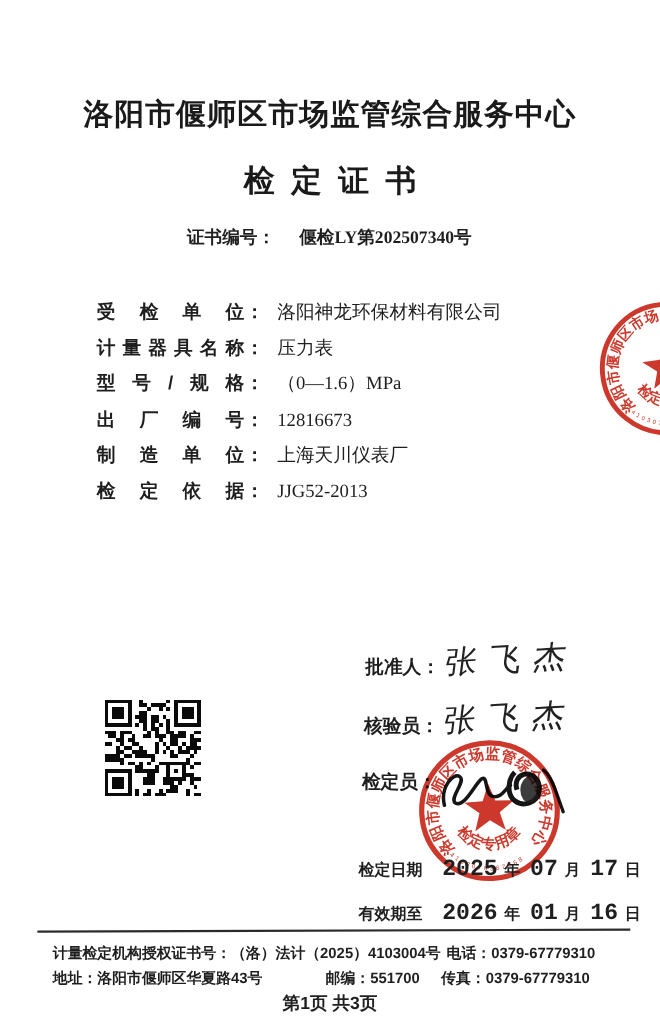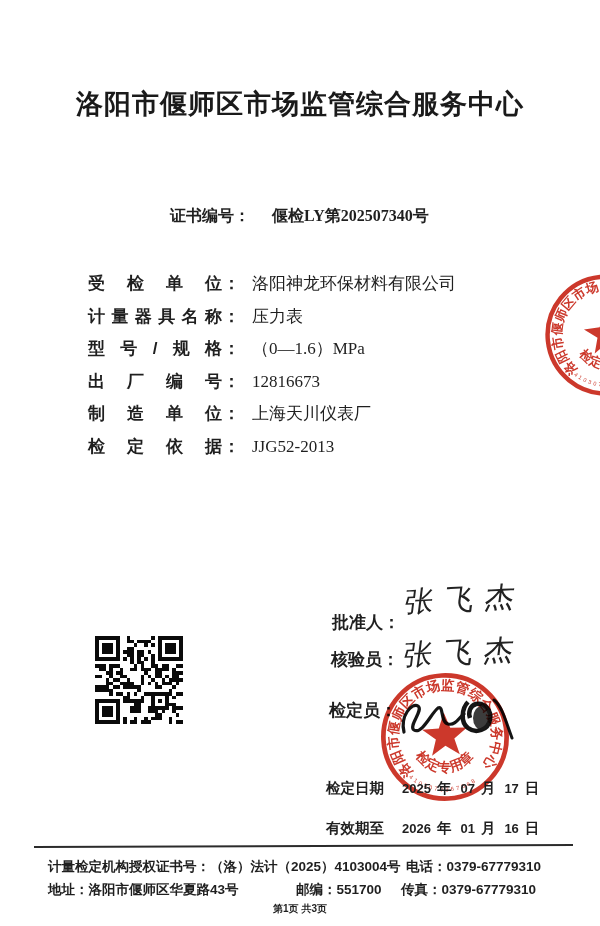--- a/index.html
+++ b/index.html
@@ -20,36 +20,37 @@
   .fcolon{font-weight:700;margin-left:1px;}
   .fvalue{margin-left:12px;font-weight:500;font-family:"Liberation Serif","DejaVu Serif",serif;}
   
   .siglabel{font-size:17px;font-weight:700;}
   .handwriting{font-size:29px;font-weight:400;color:#222;letter-spacing:11px;
                font-family:"Liberation Serif",serif;
                transform:skewX(-10deg) rotate(-3deg);transform-origin:left bottom;}
   
   .daterow{display:flex;align-items:baseline;left:326px;font-size:14.5px;font-weight:700;white-space:nowrap;}
   .daterow .dlabel{margin-right:18px;}
-  .daterow .num{margin-right:6px;font-family:Liberation Sans, sans-serif;font-size:13px;}
+  .daterow .num{margin-right:6px;font-family:Liberation Mono, monospace;font-size:21px;}
   .daterow .unit{margin-right:9px;}
   
   .divider{top:845px;left:34px;width:539px;height:2.2px;background:#2b2b2b;transform:rotate(-0.2deg);}
   .fline{font-size:13.5px;font-weight:700;white-space:nowrap;}
-  .fpage{top:902px;left:0;width:600px;text-align:center;font-size:10px;font-weight:600;}
+  .fpage{top:902px;left:0;width:600px;text-align:center;font-size:16px;font-weight:600;}
   
   .stamp{mix-blend-mode:multiply;opacity:0.93;}
   .scribble{mix-blend-mode:multiply;}
 </style>
 </head>
 <body>
 
 <div class="page">
 
   <div class="abs org-name">洛阳市偃师区市场监管综合服务中心</div>
+  <div class="abs doc-title">检定证书</div>
   <div class="abs cert-row">
     <span>证书编号：</span><span class="certno">偃检LY第202507340号</span>
   </div>
 
   <div class="abs fields">
       <div class="frow"><span class="flabel">受检单位</span><span class="fcolon">：</span><span class="fvalue">洛阳神龙环保材料有限公司</span></div>
       <div class="frow"><span class="flabel">计量器具名称</span><span class="fcolon">：</span><span class="fvalue">压力表</span></div>
       <div class="frow"><span class="flabel">型号/规格</span><span class="fcolon">：</span><span class="fvalue">（0—1.6）MPa</span></div>
       <div class="frow"><span class="flabel">出厂编号</span><span class="fcolon">：</span><span class="fvalue">12816673</span></div>
       <div class="frow"><span class="flabel">制造单位</span><span class="fcolon">：</span><span class="fvalue">上海天川仪表厂</span></div>
@@ -365,21 +366,21 @@
       <rect x="10" y="24" width="1" height="1" fill="#0a0a0a"></rect>
       <rect x="11" y="24" width="1" height="1" fill="#0a0a0a"></rect>
       <rect x="13" y="24" width="1" height="1" fill="#0a0a0a"></rect>
       <rect x="14" y="24" width="1" height="1" fill="#0a0a0a"></rect>
       <rect x="15" y="24" width="1" height="1" fill="#0a0a0a"></rect>
       <rect x="21" y="24" width="1" height="1" fill="#0a0a0a"></rect>
       <rect x="23" y="24" width="1" height="1" fill="#0a0a0a"></rect>
       <rect x="24" y="24" width="1" height="1" fill="#0a0a0a"></rect>
     </svg>
 
-  <div class="abs siglabel" style="left:332px;top:611px;font-family:Liberation Serif, serif;">批准人：</div>
+  <div class="abs siglabel" style="left:332px;top:595px;font-family:Liberation Serif, serif;">批准人：</div>
   <div class="abs handwriting" style="left:402px;top:583px;">张飞杰</div>
 
   <div class="abs siglabel" style="left:331px;top:648px;">核验员：</div>
   <div class="abs handwriting" style="left:401px;top:636px;">张飞杰</div>
 
   <div class="abs siglabel" style="left:329px;top:699px;">检定员：</div>
 
   <div class="abs stamp" style="left:368px;top:660px;width:154px;height:154px;transform:rotate(-3deg);" id="stamp-main"><svg width="100%" height="100%" viewBox="0 0 150 150">
         <circle cx="75" cy="75" r="60" fill="none" stroke="#c8291b" stroke-width="4.6"></circle>
         <path id="aTm" d="M42.5,107.5 A46,46 0 1 1 107.5,107.5" fill="none"></path>

